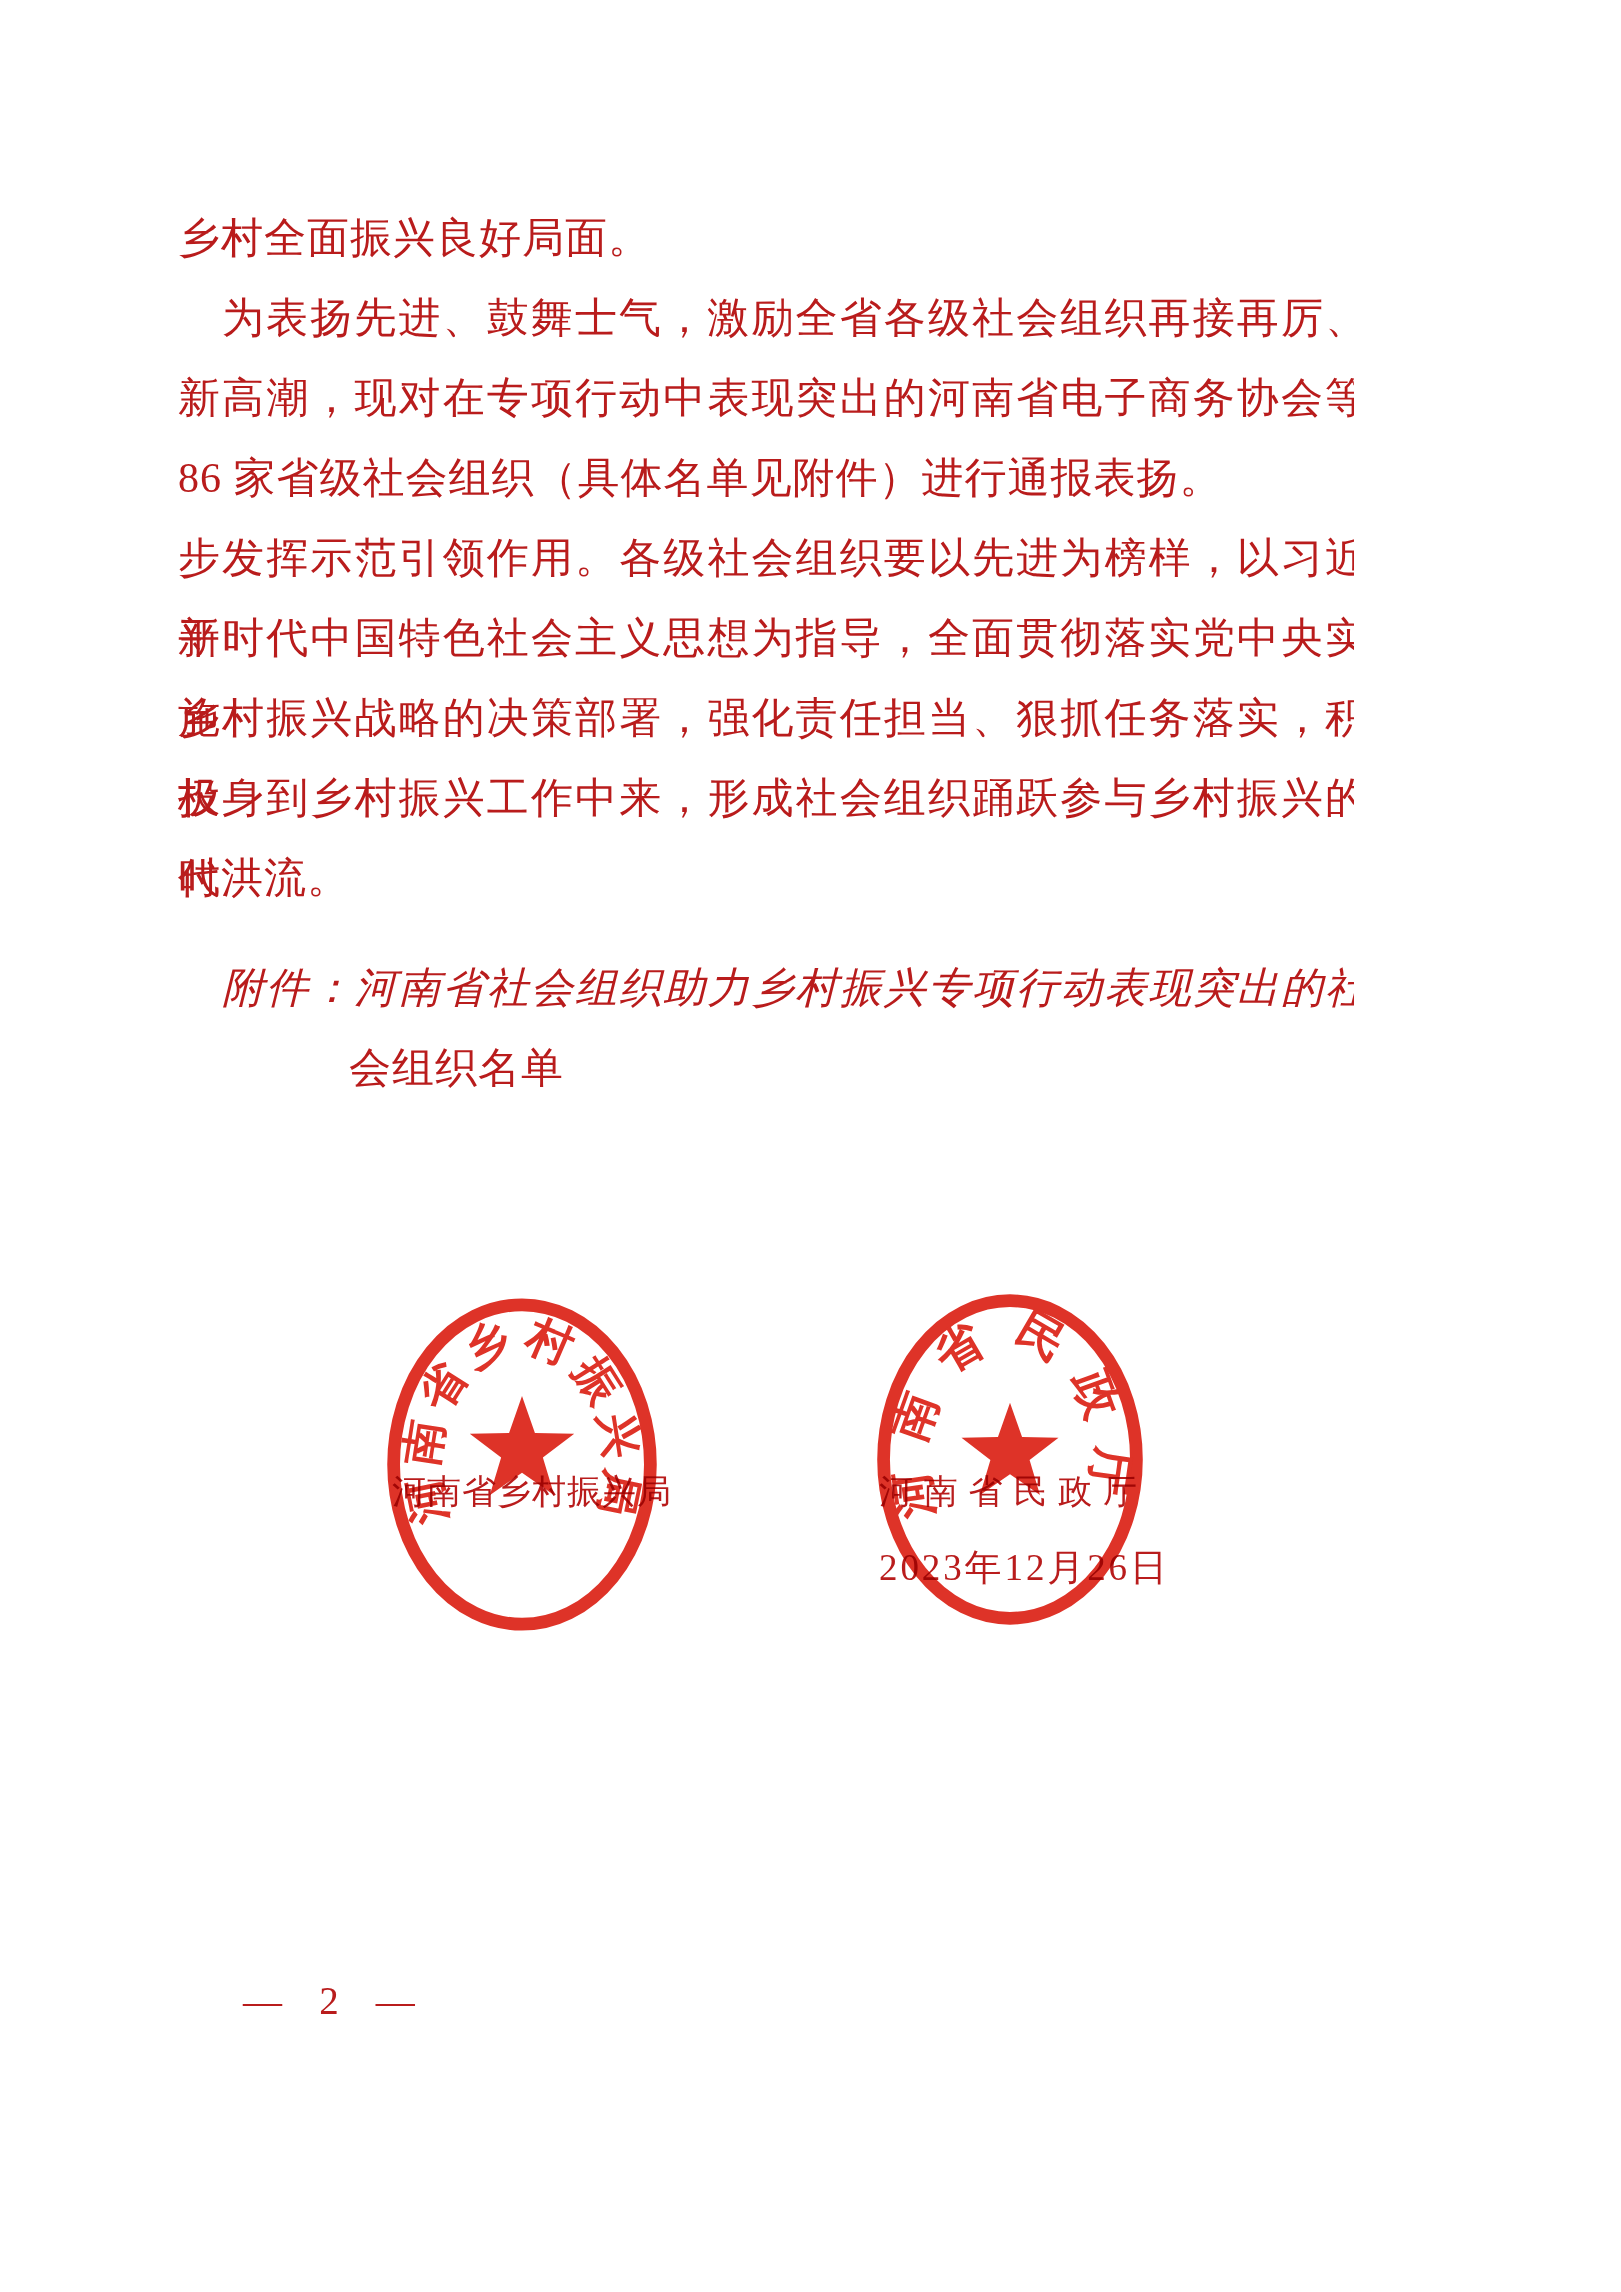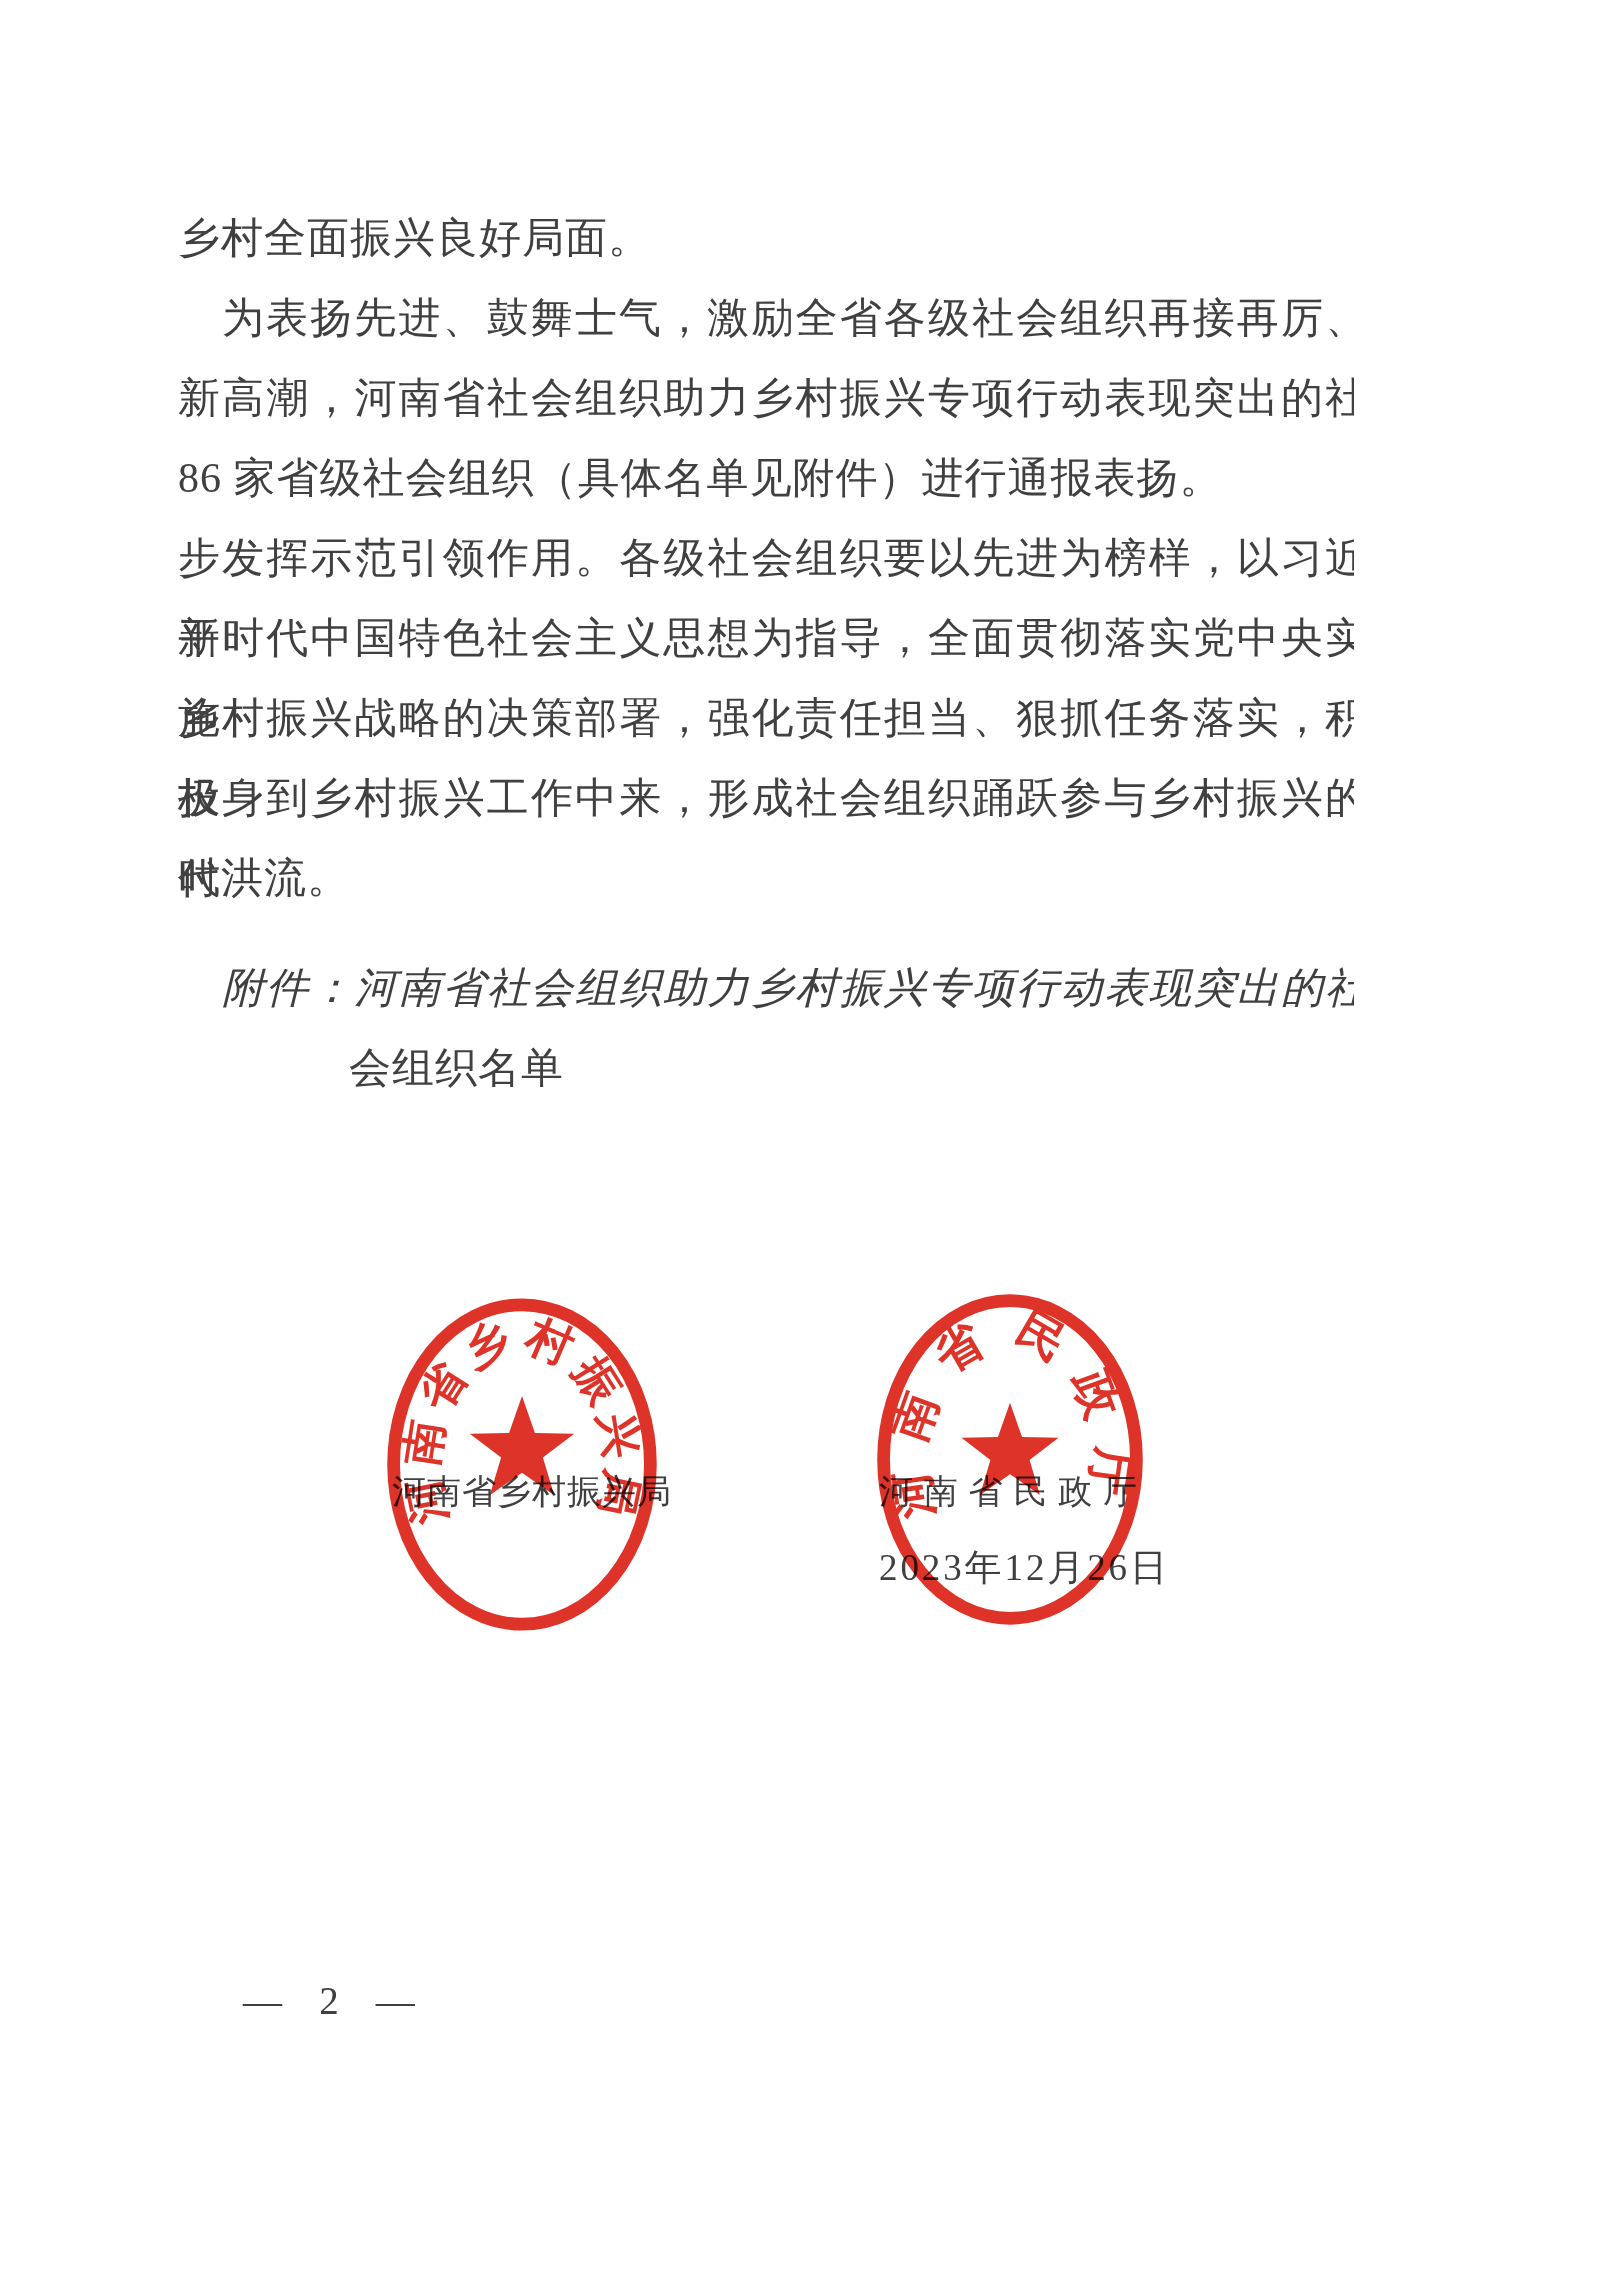--- a/index.html
+++ b/index.html
@@ -1,21 +1,21 @@
 <!DOCTYPE html>
 <html><head>
 <meta charset="utf-8">
 <style>
   html,body{margin:0;padding:0;background:#ffffff;}
   .page{
     position:relative;
     width:1354px;height:2293px;
     background:#ffffff;
     font-family:"Liberation Serif","DejaVu Serif",serif;
-    color:#404040;
+    color:#b91c1c;
     overflow:hidden;
   }
   
   .body-text{
     position:absolute;
     left:178px;top:198px;width:1190px;
   }
   .line{
     height:80px;
     line-height:80px;
@@ -67,21 +67,21 @@
 
 <div class="page">
 
   <div class="body-text">
 
       <div class="line">乡村全面振兴良好局面。</div>
 
       <div class="line indent justify">为表扬先进、鼓舞士气，激励全省各级社会组织再接再厉、</div>
 
 
-      <div class="line justify">新高潮，河南省社会组织助力乡村振兴专项行动表现突出的社</div>
+      <div class="line justify">新高潮，现对在专项行动中表现突出的河南省电子商务协会等</div>
 
       <div class="line">86 家省级社会组织（具体名单见附件）进行通报表扬。</div>
 
 
       <div class="line justify">步发挥示范引领作用。各级社会组织要以先进为榜样，以习近平</div>
 
       <div class="line justify">新时代中国特色社会主义思想为指导，全面贯彻落实党中央实施</div>
 
       <div class="line justify">乡村振兴战略的决策部署，强化责任担当、狠抓任务落实，积极</div>
 

